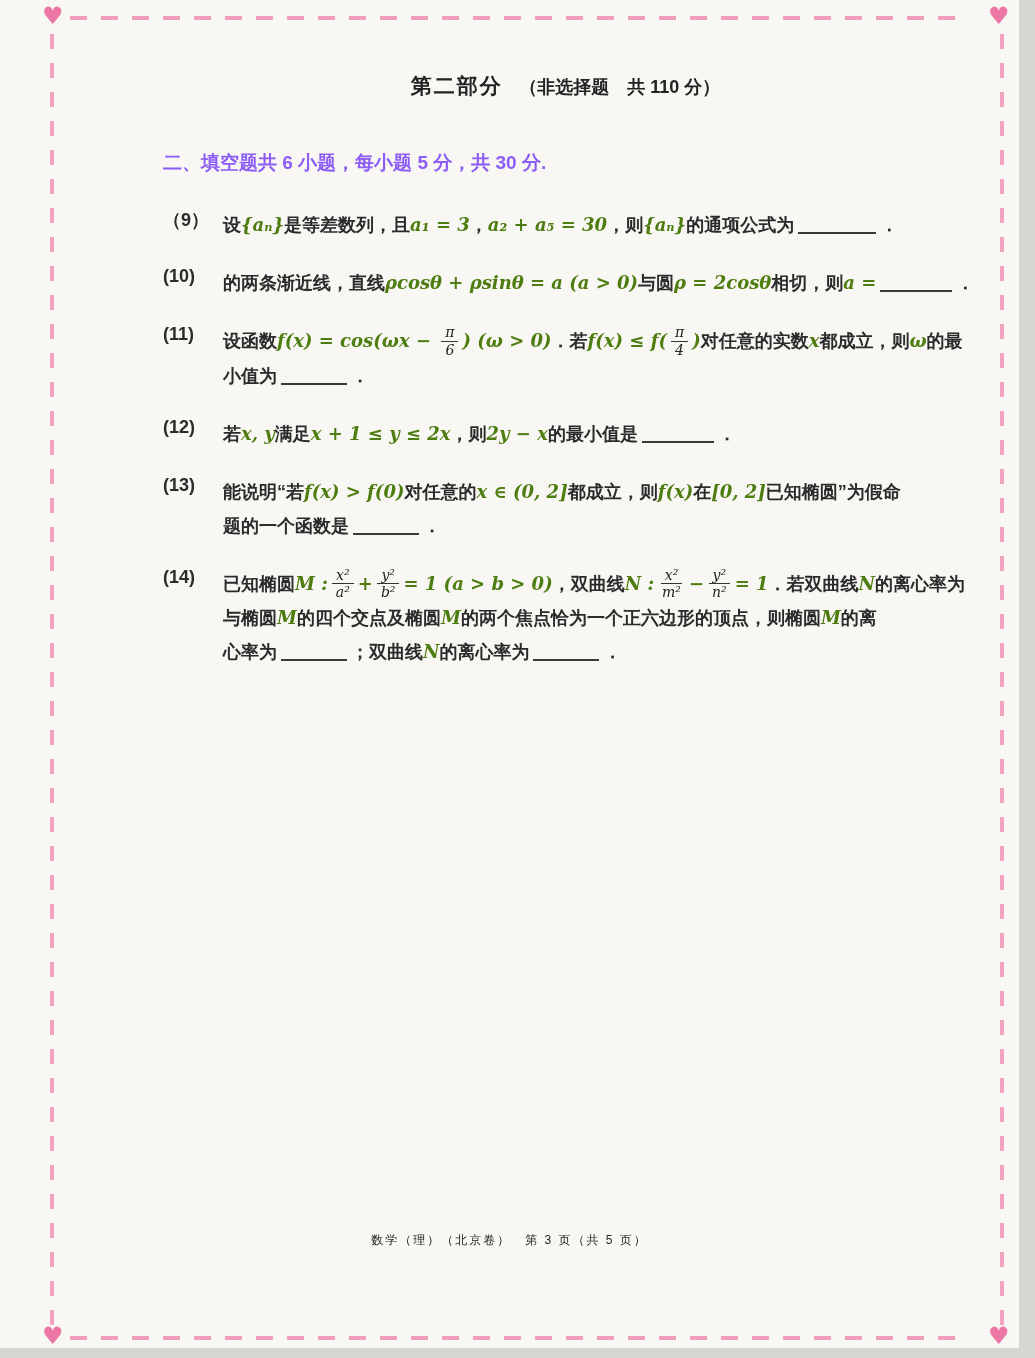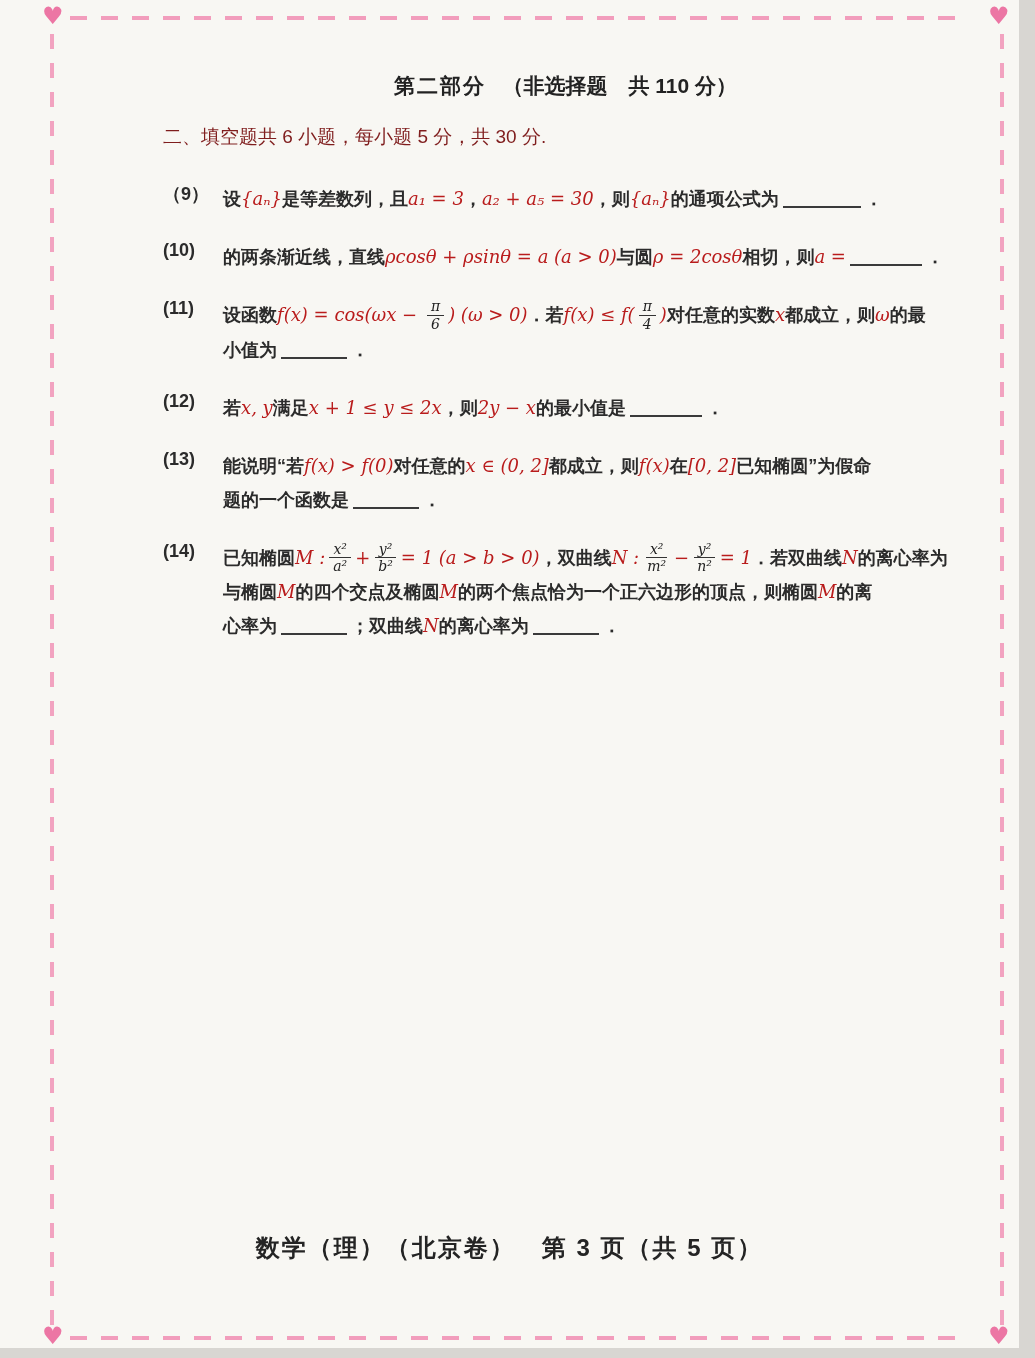--- a/index.html
+++ b/index.html
@@ -34,58 +34,58 @@
   .content{
     position:absolute;left:163px;top:0;width:805px;
   }
   .part-title-row{
     margin-top:72px;text-align:center;white-space:nowrap;
   }
   .part-title{
     font-size:21px;font-weight:700;letter-spacing:2px;color:#222;
   }
   .part-subtitle{
-    font-size:21px;font-weight:700;color:#222;margin-left:12px;
+    font-size:18px;font-weight:700;color:#222;margin-left:12px;
   }
   .section-header{
-    margin-top:24px;font-size:19px;font-weight:400;color:#7f1d1d;
+    margin-top:50px;font-size:19px;font-weight:700;color:#8b5cf6;
     white-space:nowrap;
   }
   .q-row{display:flex;align-items:flex-start;margin-top:22px;}
   .q-row.first{margin-top:30px;}
   .q-num{
     flex:0 0 60px;font-size:18px;font-weight:600;color:#2b2b2b;
     padding-top:2px;white-space:nowrap;
   }
   .q-body{flex:1;}
   .q-line{
     white-space:nowrap;line-height:34px;font-size:18px;
     display:flex;align-items:center;margin-top:2px;
   }
   .q-line + .q-line{margin-top:0;}
   .cn{font-weight:600;color:#2b2b2b;}
   .math{
     font-family:"DejaVu Serif","DejaVu Sans",serif;font-style:italic;
-    font-weight:400;color:#b91c1c;white-space:pre;
+    font-weight:700;color:#4d7c0f;white-space:pre;
   }
   .frac{
     display:inline-flex;flex-direction:column;align-items:center;
     vertical-align:middle;margin:0 4px;
     font-family:"DejaVu Serif","DejaVu Sans",serif;font-style:italic;
     font-size:14px;line-height:1.2;color:#222;
   }
   .fnum{border-bottom:1.5px solid #333;padding:0 4px;}
   .fden{padding:0 4px;}
   .blank{
     display:inline-block;height:16px;border-bottom:2px solid #3a3a3a;
     margin:0 4px;
   }
   .footer{
     position:absolute;left:0;top:1232px;width:100%;
-    text-align:center;font-size:24px;font-weight:700;color:#242424;
+    text-align:center;font-size:12px;font-weight:400;color:#242424;
     letter-spacing:2px;white-space:nowrap;
   }
 </style>
 </head>
 <body>
 
 <div class="page">
 
   <div class="frame-edge edge-top"></div>
   <div class="frame-edge edge-bottom"></div>

